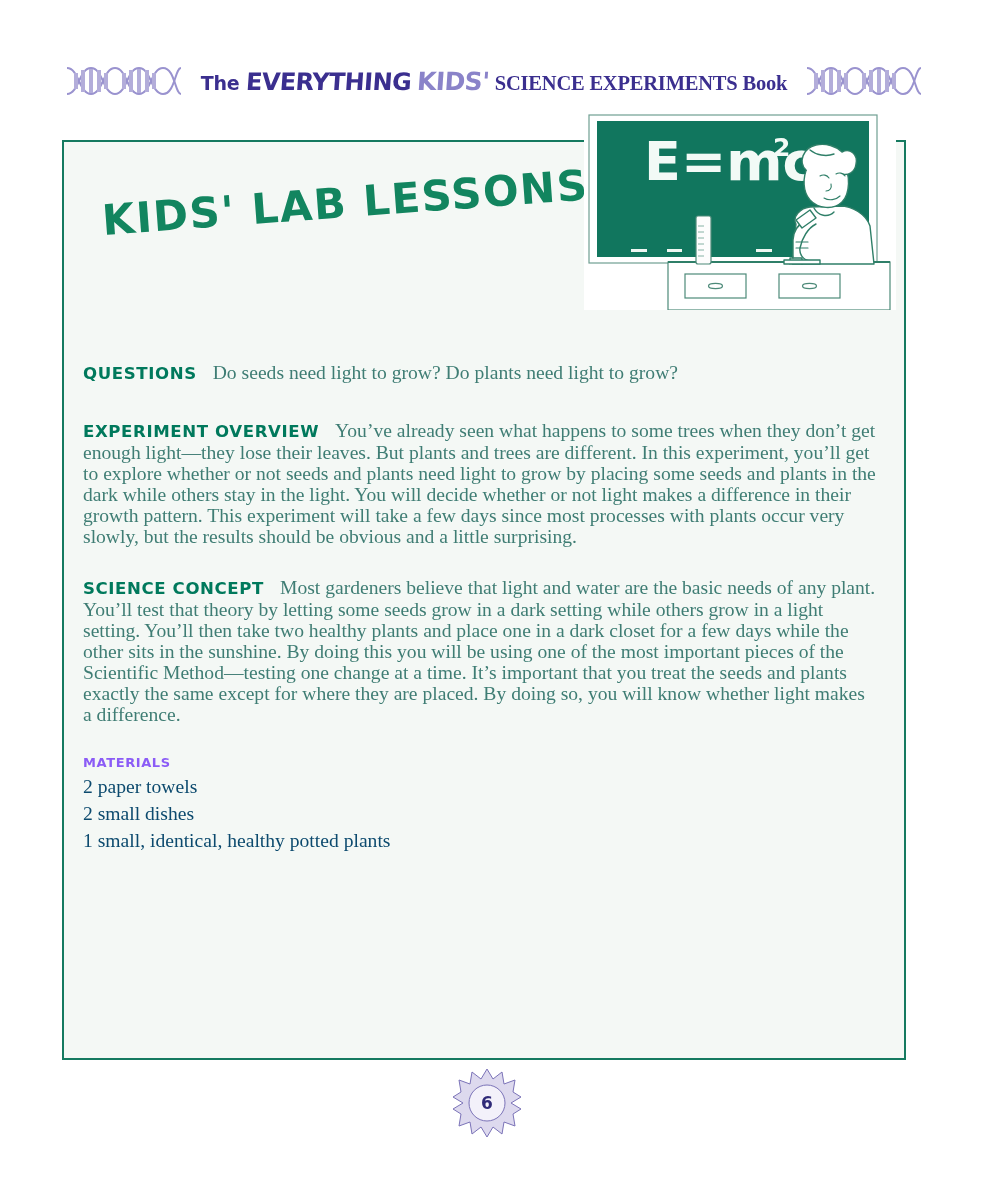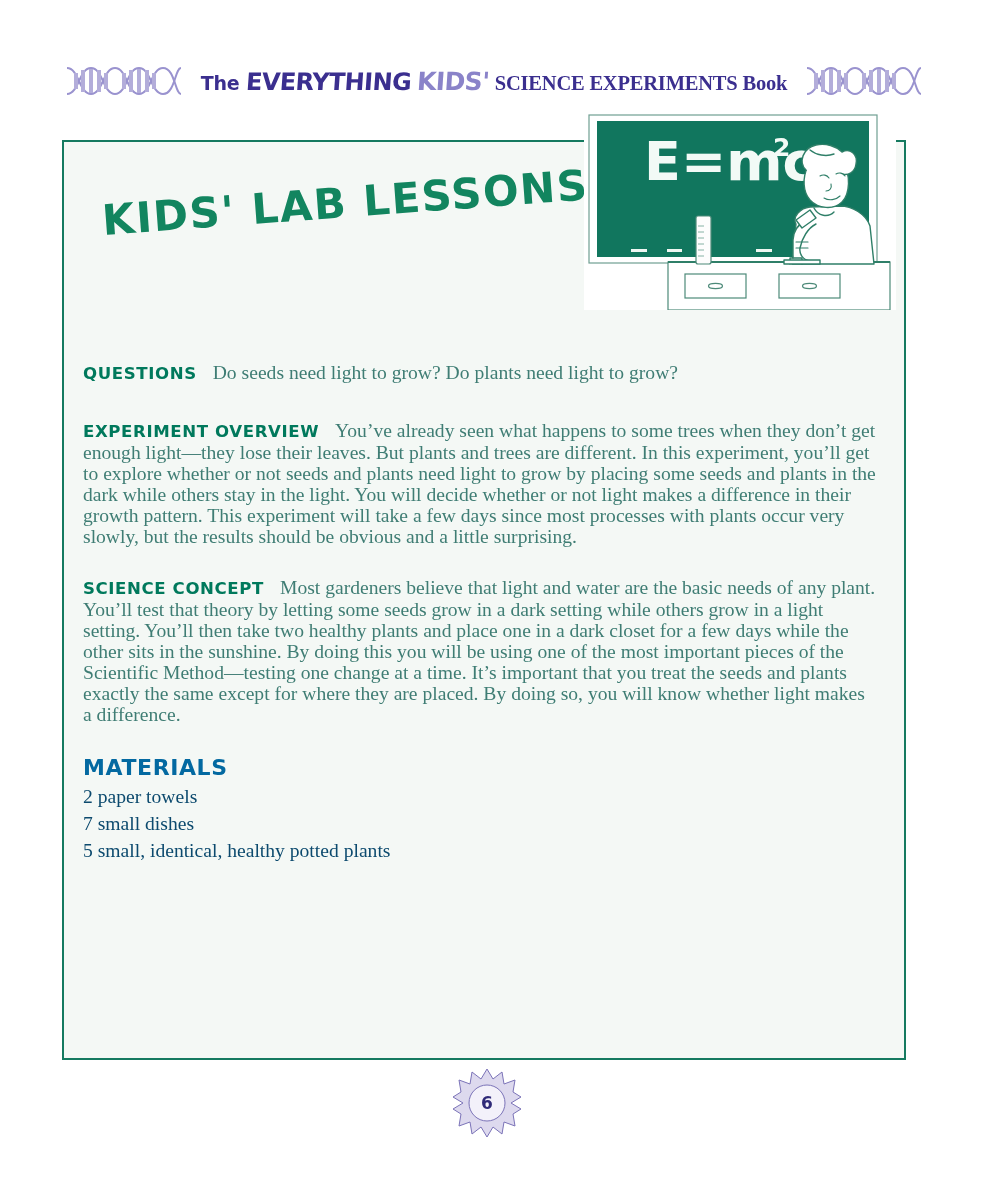--- a/index.html
+++ b/index.html
@@ -95,23 +95,23 @@
     font-weight: bold;
     font-size: 16.6px;
     letter-spacing: 0.6px;
     color: #00795c;
     margin-right: 16px;
   }
   .qline { margin-bottom: 36px; }
   .materials-head {
     font-family: "DejaVu Sans", sans-serif;
     font-weight: bold;
-    font-size: 22px;
+    font-size: 13px;
     letter-spacing: 0.6px;
-    color: #0369a1;
+    color: #8b5cf6;
     margin: 0 0 3px 0;
   }
   .mat-list {
     list-style: none; margin: 0; padding: 0;
     color: #0c4a6e;
     font-size: 19.6px;
     line-height: 27.2px;
   }
 
   
@@ -259,22 +259,22 @@
     </p>
 
     <p class="para">
       <span class="shead">SCIENCE CONCEPT</span><span>Most gardeners believe that light and water are the basic needs of any plant. You’ll test that theory by letting some seeds grow in a dark setting while others grow in a light setting. You’ll then take two healthy plants and place one in a dark closet for a few days while the other sits in the sunshine. By doing this you will be using one of the most important pieces of the Scientific Method—testing one change at a time. It’s important that you treat the seeds and plants exactly the same except for where they are placed. By doing so, you will know whether light makes a difference.</span>
     </p>
 
     <div>
       <div class="materials-head">MATERIALS</div>
       <ul class="mat-list">
         <li>2 paper towels</li>
-        <li>7 small dishes</li>
-        <li>5 small, identical, healthy potted plants</li>
+        <li>2 small dishes</li>
+        <li>1 small, identical, healthy potted plants</li>
       </ul>
     </div>
 
   </div>
 
   <svg class="pagenum" viewBox="0 0 70 70">
     <path d="M35 1 L41 11 L50 4 L52 16 L63 12 L61 24 L69 29 L59 35 L69 41 L61 46 L63 58 L52 54 L50 66 L41 59 L35 69 L29 59 L20 66 L18 54 L7 58 L9 46 L1 41 L11 35 L1 29 L9 24 L7 12 L18 16 L20 4 L29 11 Z" fill="#ddd9ee" stroke="#7b73b8" stroke-width="1"></path>
     <circle cx="35" cy="35" r="18" fill="#f3f1fa" stroke="#7b73b8" stroke-width="1"></circle>
   </svg>
   <div class="pagenum-text">6</div>

